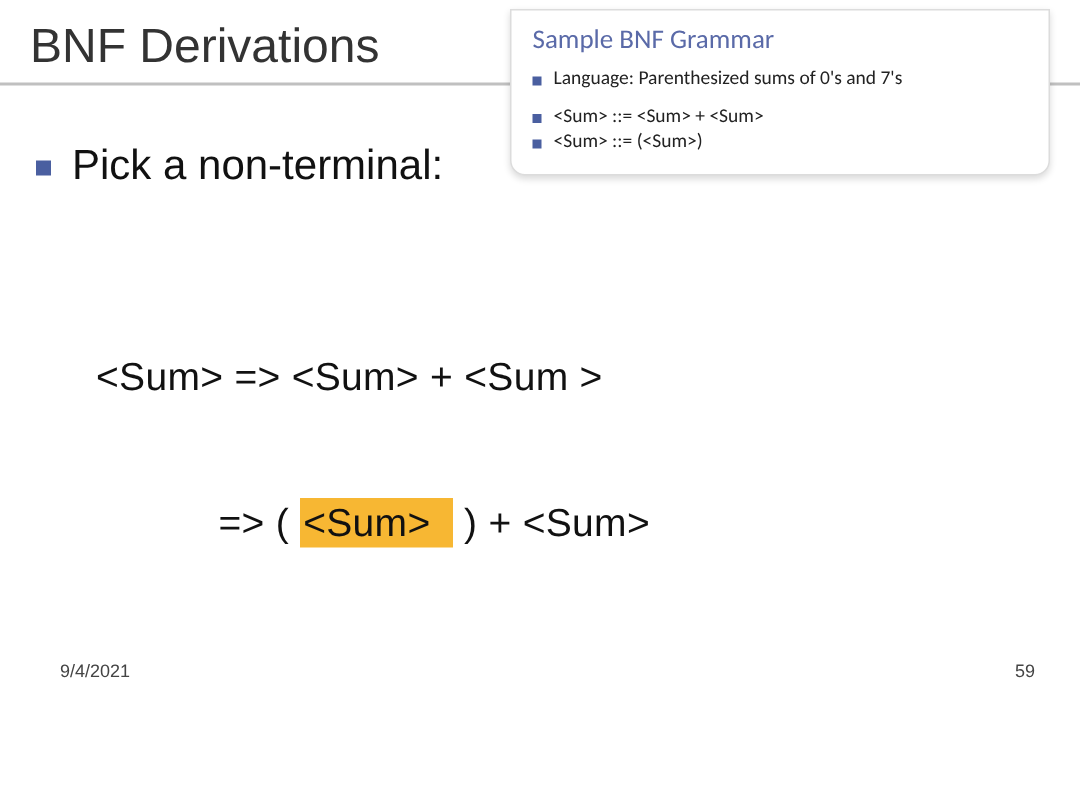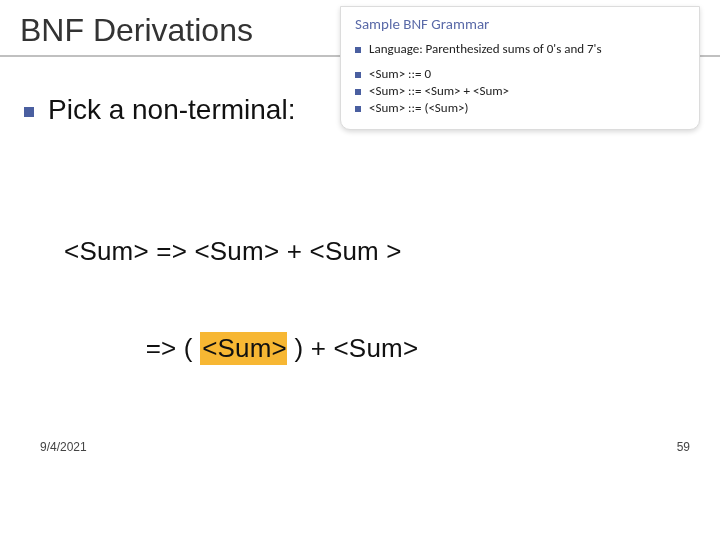--- a/index.html
+++ b/index.html
@@ -59,21 +59,21 @@
     color: #111;
     white-space: pre;
   }
   .deriv-line {
     line-height: 1.35;
     letter-spacing: 0.2px;
     margin-left: 44px;
   }
   .hl {
     background: #f7b733;
-    padding: 1px 0 2px 2px;
+    padding: 1px 15px 2px 2px;
   }
   .footer-date {
     position: absolute;
     left: 40px;
     bottom: 26px;
     font-size: 12px;
     color: #444;
   }
   .footer-page {
     position: absolute;
@@ -89,21 +89,21 @@
     right: 20px;
     width: 330px;
     background: #fff;
     border: 1px solid #dcdcdc;
     border-radius: 0 0 10px 10px;
     box-shadow: 0 2px 5px rgba(0,0,0,0.15);
     padding: 8px 14px 12px 14px;
     font-family: Calibri, Arial, sans-serif;
   }
   .inset-title {
-    font-size: 15px;
+    font-size: 18px;
     color: #5a6aa8;
     margin-bottom: 8px;
   }
   .inset-row {
     display: flex;
     align-items: flex-start;
     margin-bottom: 2px;
   }
   .inset-bullet {
     width: 6px;
@@ -140,24 +140,20 @@
   <div class="inset">
     <div class="inset-title">Sample BNF Grammar</div>
 
     <div class="inset-row">
       <div class="inset-bullet"></div>
       <div class="inset-text">Language: Parenthesized sums of 0's and 7's</div>
     </div>
     <div class="inset-row" style="height:6px;"></div>
     <div class="inset-row">
       <div class="inset-bullet"></div>
-      <div class="inset-text">&lt;Sum&gt; ::= 0</div>
-    </div>
-    <div class="inset-row">
-      <div class="inset-bullet"></div>
       <div class="inset-text">&lt;Sum&gt; ::= &lt;Sum&gt; + &lt;Sum&gt;</div>
     </div>
     <div class="inset-row">
       <div class="inset-bullet"></div>
       <div class="inset-text">&lt;Sum&gt; ::= (&lt;Sum&gt;)</div>
     </div>
   </div>
 
   <div class="footer-date">9/4/2021</div>
   <div class="footer-page">59</div>

